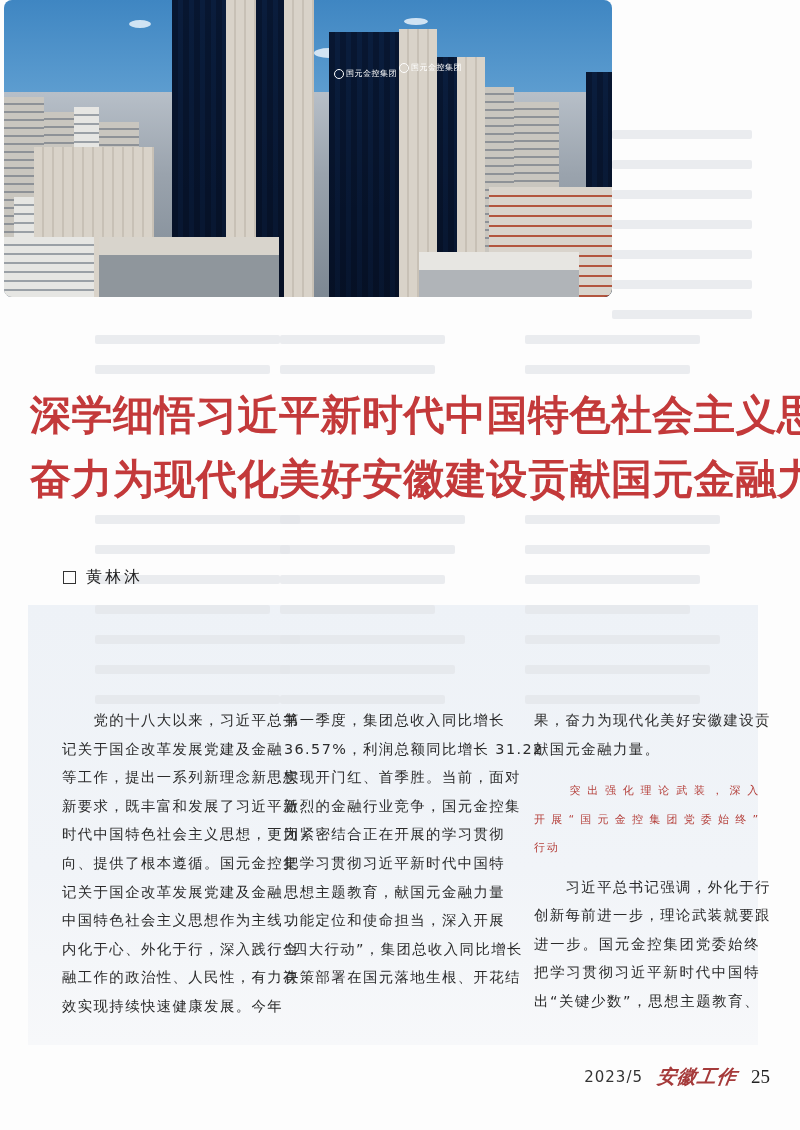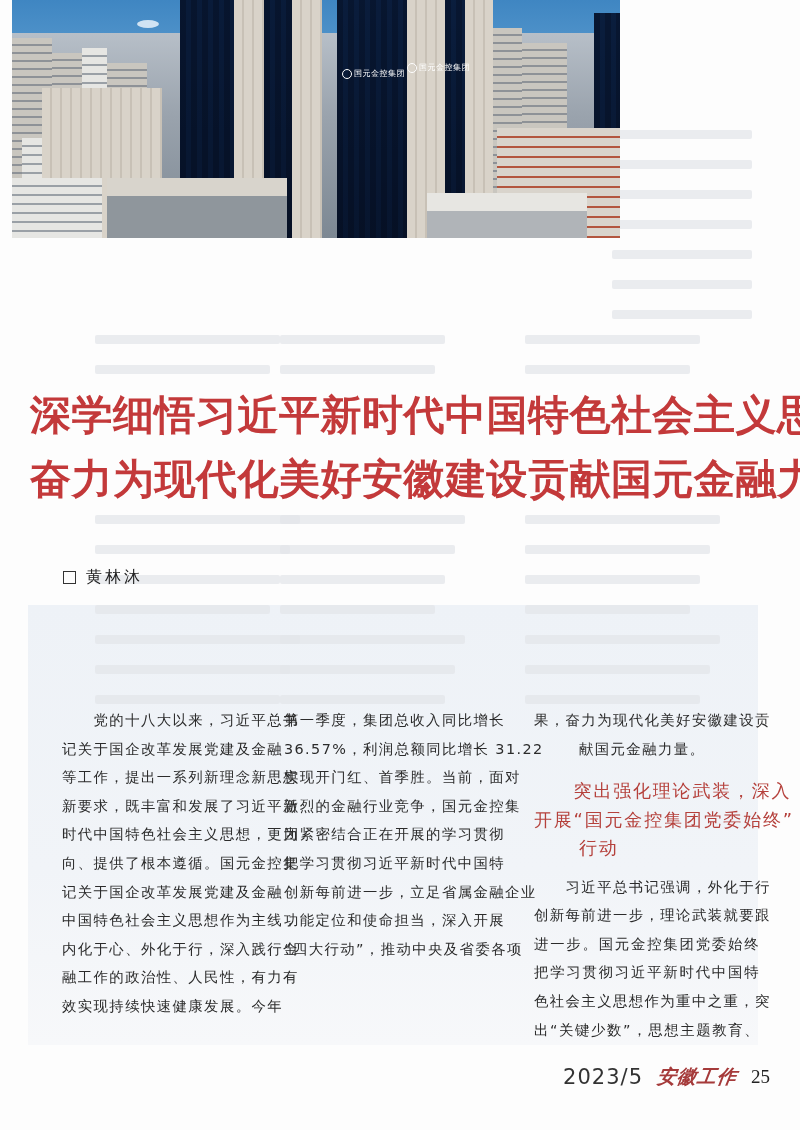--- a/index.html
+++ b/index.html
@@ -14,22 +14,23 @@
     position: absolute; left: 28px; top: 605px; width: 730px; height: 440px;
     background: linear-gradient(180deg, #eef2f7 0%, #f1f4f8 60%, #f7f8fa 100%);
   }
   
   .ghost {
     position: absolute; height: 9px; background: #e3e6ea; border-radius: 2px; opacity: .75;
   }
 
   
   .photo {
-    position: absolute; left: 12px; top: 0; width: 608px; height: 238px; overflow: hidden;
+    position: absolute; left: 4px; top: 0; width: 608px; height: 297px; overflow: hidden;
     background: linear-gradient(180deg, #3f86c2 0%, #6aa7d6 45%, #9cc4e3 100%);
+    border-radius: 8px;
   }
   .photo .cloud { position:absolute; background:#e9f2fa; border-radius:50%; opacity:.85; }
   .photo .skyline {
     position:absolute; left:0; bottom:0; width:100%; height:205px;
     background: linear-gradient(180deg,#b7bfc8 0%, #9aa3ad 40%, #7d8893 100%);
   }
   .photo .bldg { position:absolute; bottom:0; }
   .bldg.glass {
     background: repeating-linear-gradient(90deg, #2e4e73 0 6px, #3c6690 6px 11px),
                 linear-gradient(180deg,#2b4a6d,#1f3552);
@@ -75,36 +76,36 @@
   }
 
   
   .col {
     position: absolute; top: 706px; width: 218px;
     font-size: 14.4px; line-height: 28.6px; color: #2b2b2b;
     text-align: justify; text-align-last: justify; letter-spacing: 1.4px;
   }
   .col p { margin: 0; }
   .col .ln { display:block; white-space: nowrap; }
-  .col .ln.end { text-align-last: left; margin-left: 45px; }
+  .col .ln.end { text-align-last: left; }
   .c1 { left: 62px; }
   .c2 { left: 284px; }
   .c3 { left: 534px; width: 226px; }
 
   .subhead {
-    color: #b5413c; font-size: 18px; line-height: 28.5px; letter-spacing: 1.8px;
+    color: #b5413c; font-size: 11px; line-height: 28.5px; letter-spacing: 1.8px;
     margin: 14px 0 10px 0;
   }
 
   
   .footer {
     position: absolute; top: 1063px; left: 560px; width: 210px; height: 28px;
     display:flex; align-items:center; justify-content:flex-end; gap: 14px;
   }
-  .footer .date { font-size: 21px; color:#333; letter-spacing: 1px; }
+  .footer .date { font-size: 15px; color:#333; letter-spacing: 1px; }
   .footer .mag {
     font-family: "DejaVu Serif", serif; font-style: italic; font-weight: bold;
     color:#a53a3a; font-size: 19px; letter-spacing: 1px; transform: skewX(-8deg);
   }
   .footer .page { font-family: "Liberation Serif", serif; font-size: 19px; color:#222; }
 </style>
 </head>
 <body>
 
 <div class="tint"></div>
@@ -213,42 +214,42 @@
 </div>
 
 <div class="col c2">
   <p id="col2">
       <span class="ln">第一季度，集团总收入同比增长</span>
       <span class="ln">36.57%，利润总额同比增长 31.22</span>
       <span class="ln">实现开门红、首季胜。当前，面对</span>
       <span class="ln">激烈的金融行业竞争，国元金控集</span>
       <span class="ln">团紧密结合正在开展的学习贯彻</span>
       <span class="ln">把学习贯彻习近平新时代中国特</span>
-      <span class="ln">创新每前进一步，立足省属金融企业</span>
+      <span class="ln">思想主题教育，献国元金融力量</span>
       <span class="ln">功能定位和使命担当，深入开展</span>
-      <span class="ln">“四大行动”，推动中央及省委各项</span>
+      <span class="ln">“四大行动”，集团总收入同比增长</span>
+      <span class="ln">决策部署在国元落地生根、开花结</span>
     </p>
 </div>
 
 <div class="col c3">
   <p id="col3a">
       <span class="ln">果，奋力为现代化美好安徽建设贡</span>
       <span class="ln end">献国元金融力量。</span>
     </p>
   <div class="subhead" id="col3h">
       <span class="ln">　　突出强化理论武装，深入</span>
       <span class="ln">开展“国元金控集团党委始终”</span>
       <span class="ln end">行动</span>
     </div>
   <p id="col3b">
       <span class="ln">　　习近平总书记强调，外化于行</span>
       <span class="ln">创新每前进一步，理论武装就要跟</span>
       <span class="ln">进一步。国元金控集团党委始终</span>
       <span class="ln">把学习贯彻习近平新时代中国特</span>
-      <span class="ln">色社会主义思想作为重中之重，突</span>
       <span class="ln">出“关键少数”，思想主题教育、</span>
     </p>
 </div>
 
 <div class="footer">
   <span class="date">2023/5</span>
   <span class="mag">安徽工作</span>
   <span class="page">25</span>
 </div>
 

